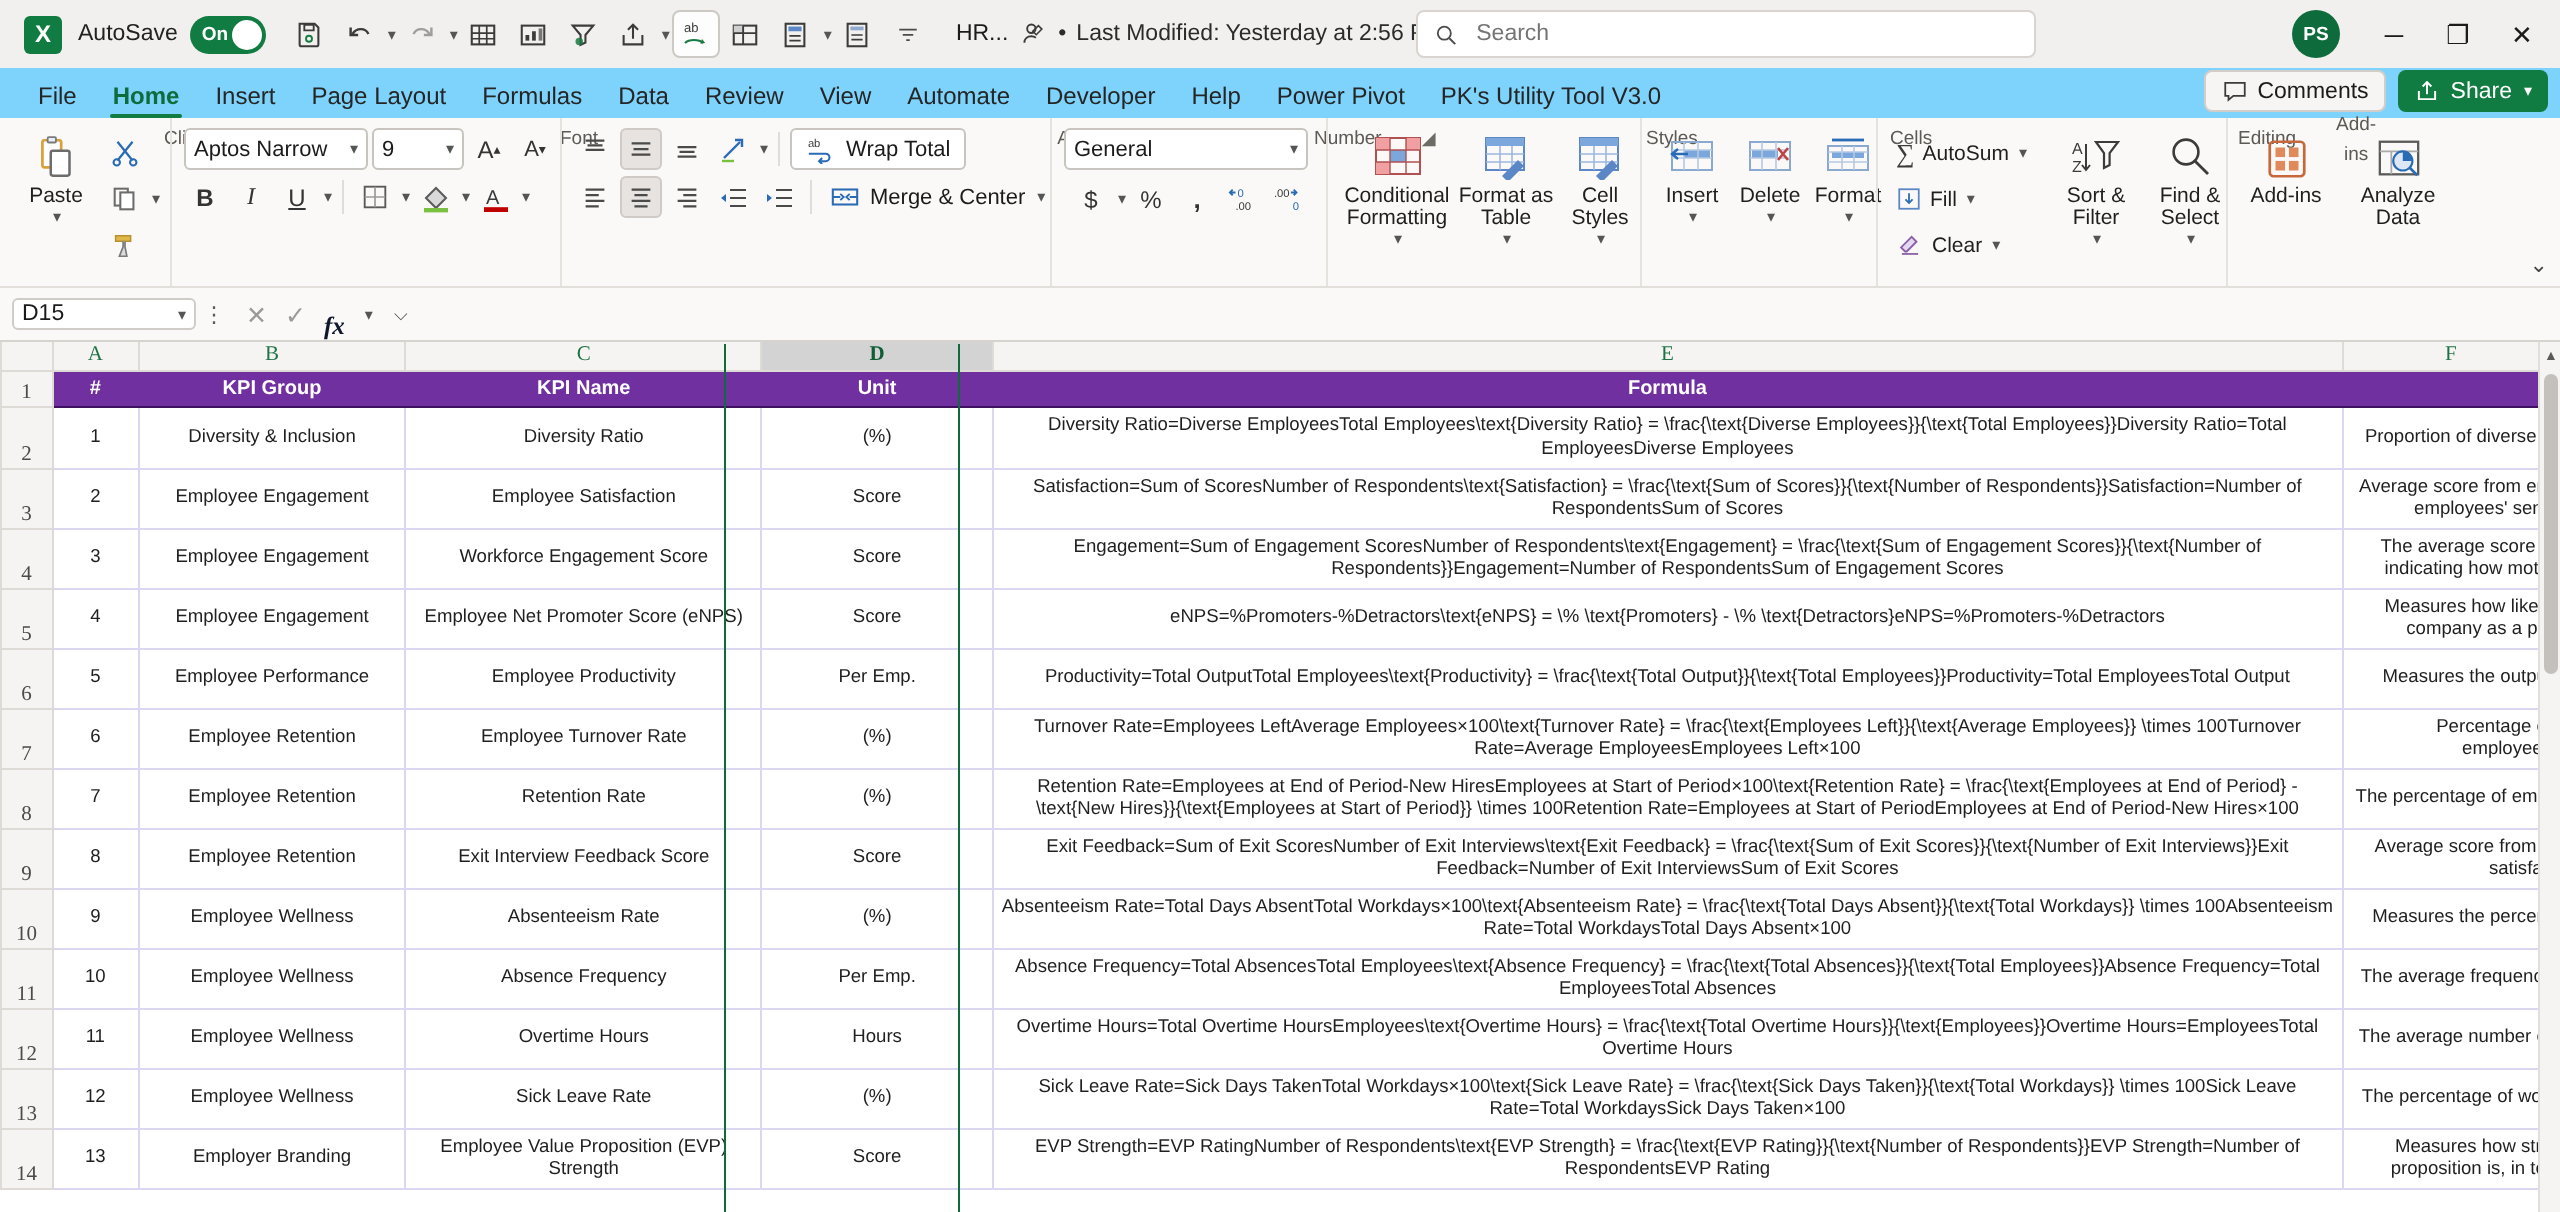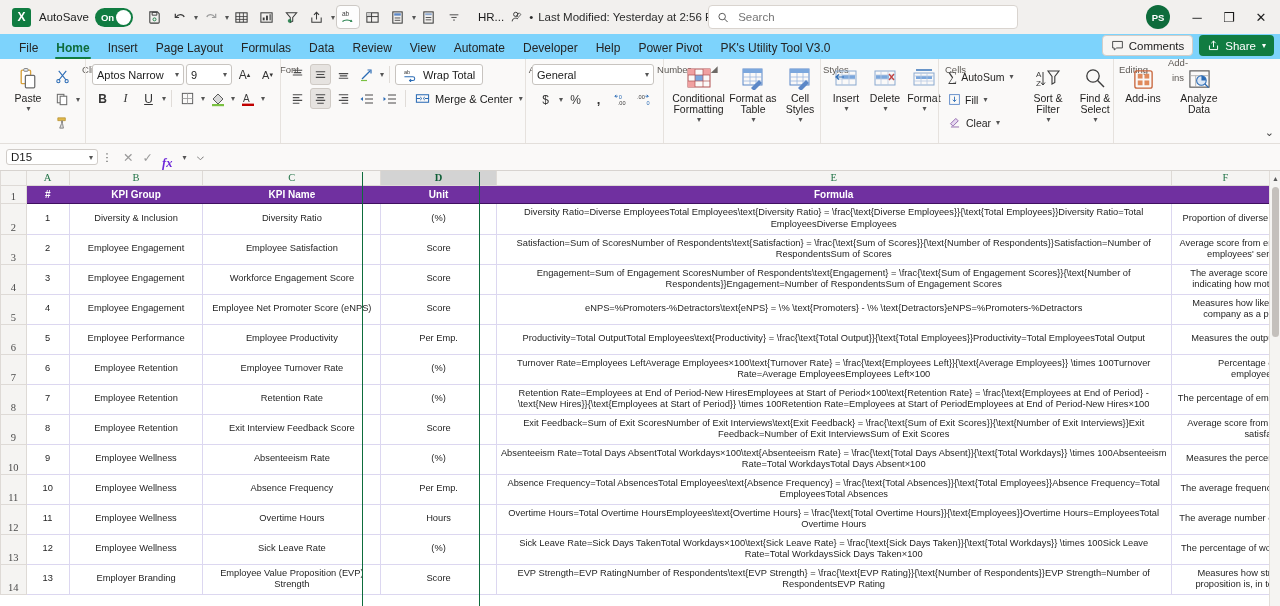--- a/index.html
+++ b/index.html
@@ -127,21 +127,21 @@
 
   
   .fbar{height:27px;background:#faf9f8;display:flex;align-items:center;border-bottom:1px solid #d7d3cf;}
   .namebox{
     width:92px;height:16px;margin-left:6px;background:#fff;border:1px solid #d0ccc8;
     border-radius:3px;display:flex;align-items:center;justify-content:space-between;
     padding:0 4px;font-size:11.5px;
   }
   .fb-sep{width:18px;text-align:center;font-size:11px;color:#5a5a5a;}
   .fb-icons{display:flex;align-items:center;gap:9px;padding:0 7px;font-size:12.5px;color:#9a9a9a;}
-  .fb-icons .fx{font-style:italic;font-weight:bold;color:#6d28d9;font-family:"Liberation Serif",serif;margin-top:13px;}
+  .fb-icons .fx{font-style:italic;font-weight:bold;color:#0f172a;font-family:"Liberation Serif",serif;margin-top:13px;}
   .fb-input{
     flex:1;height:20px;background:#fff;border:1px solid #e6e2de;border-left:1px solid #d0ccc8;
     display:flex;align-items:center;padding:0 8px;font-size:11.5px;color:#1b1b1b;margin-right:16px;
   }
   .fb-exp{width:14px;text-align:center;font-size:9px;color:#444;}
 
   
   .gridwrap{position:relative;height:100%;overflow:hidden;}
   table.grid{border-collapse:collapse;table-layout:fixed;}
   .colhead td{

